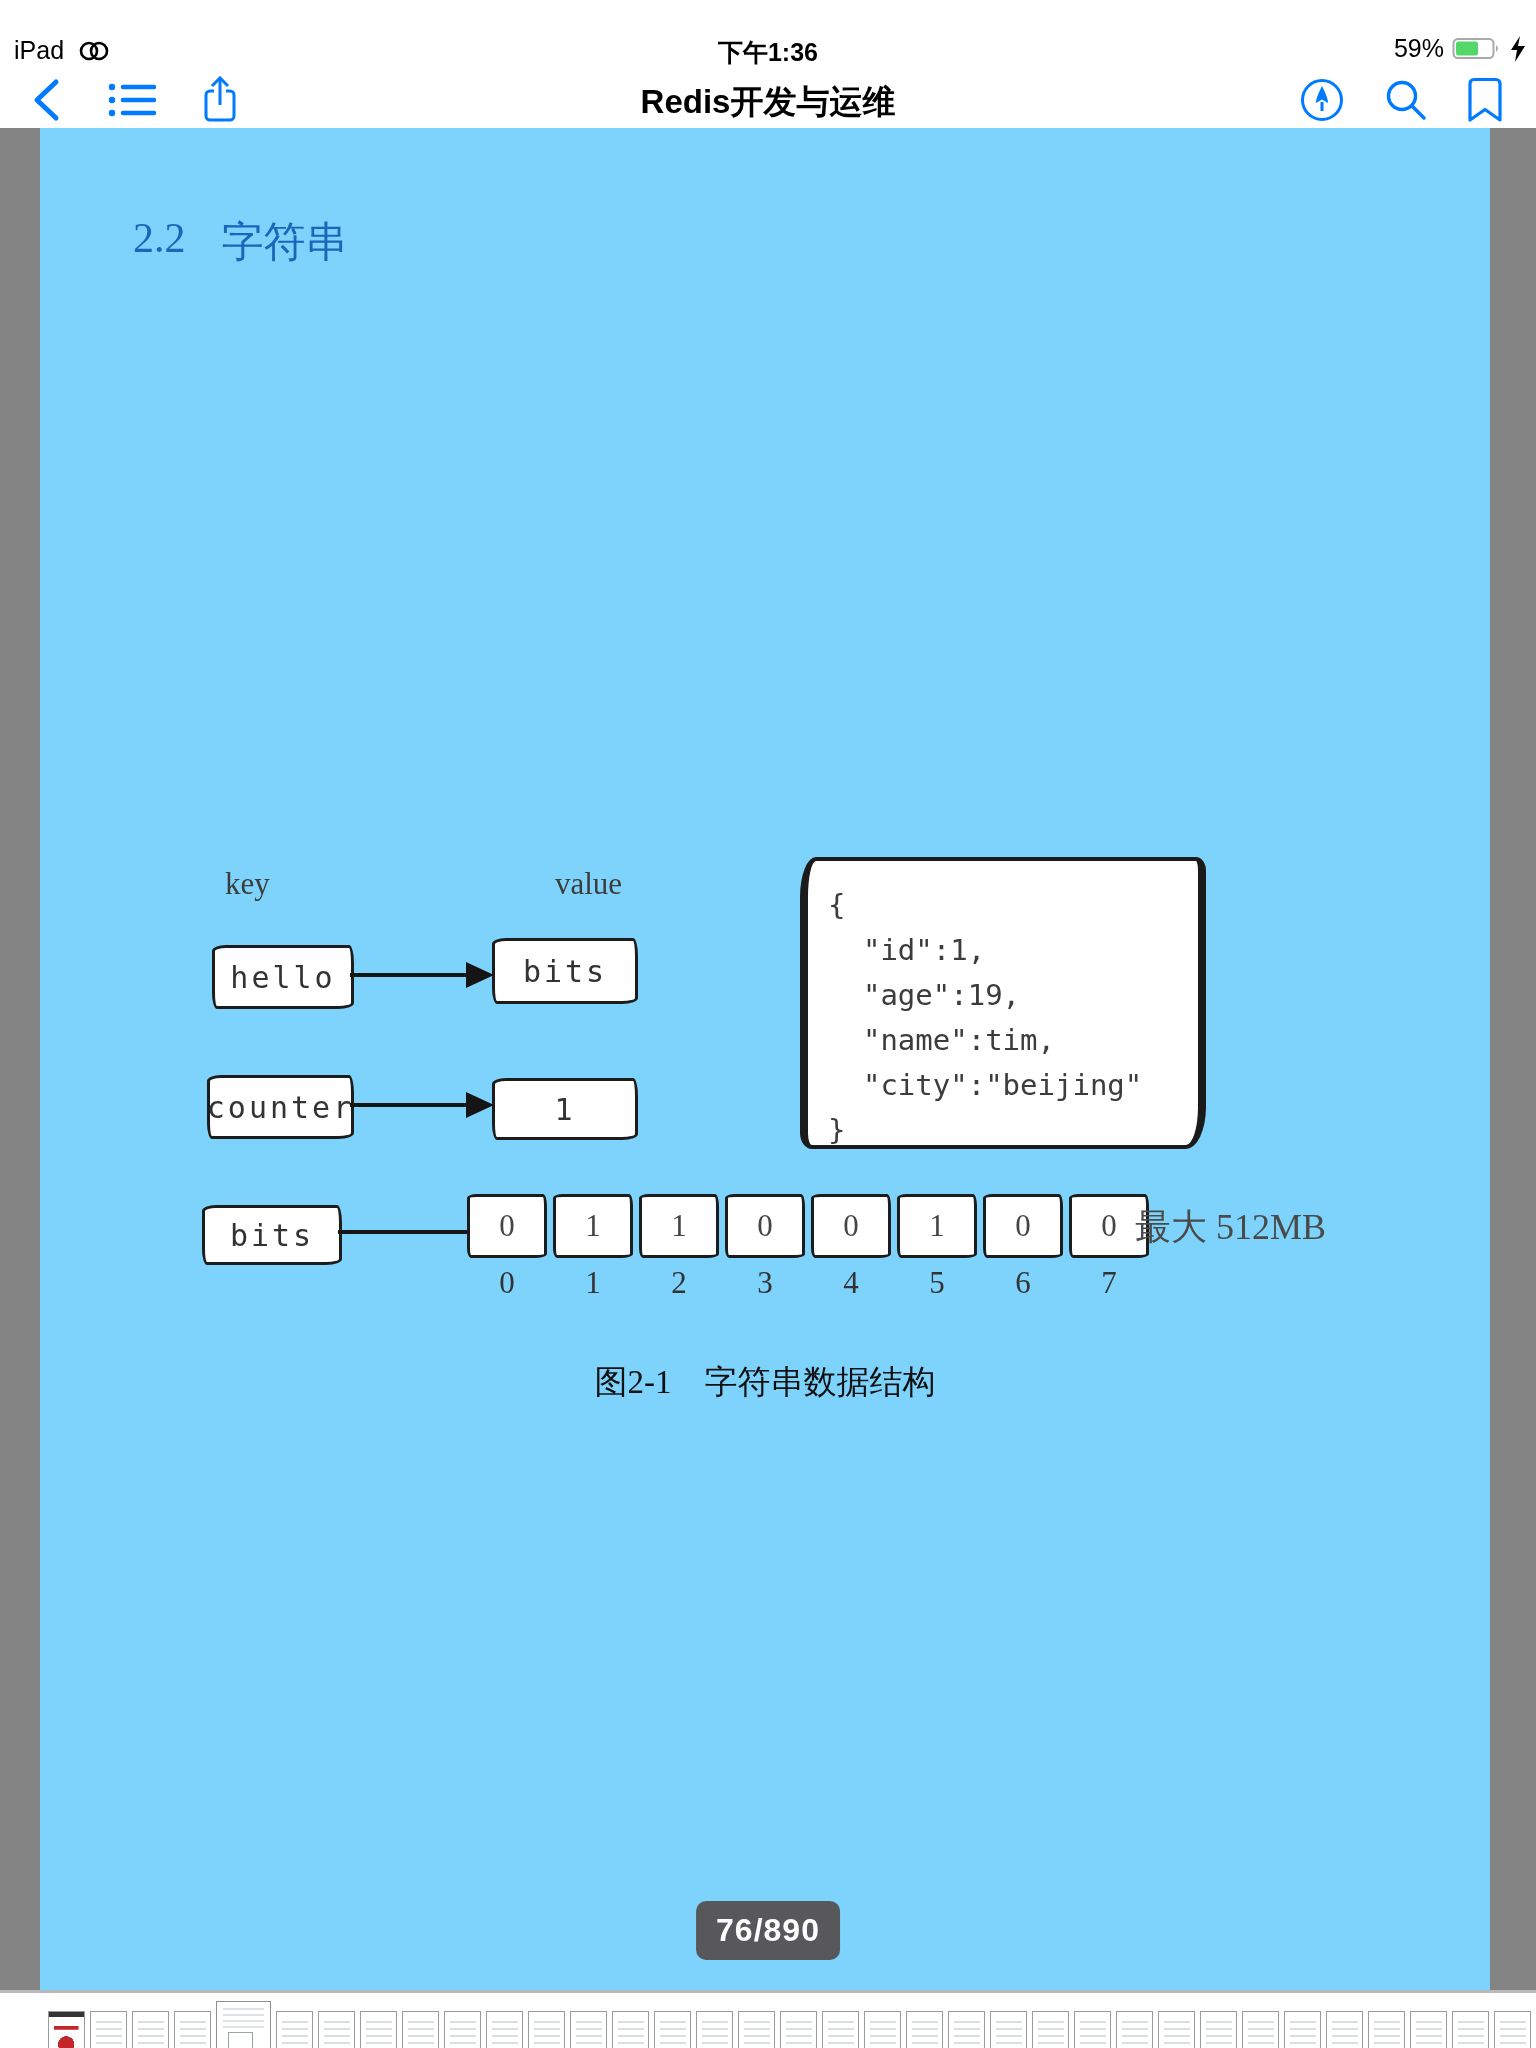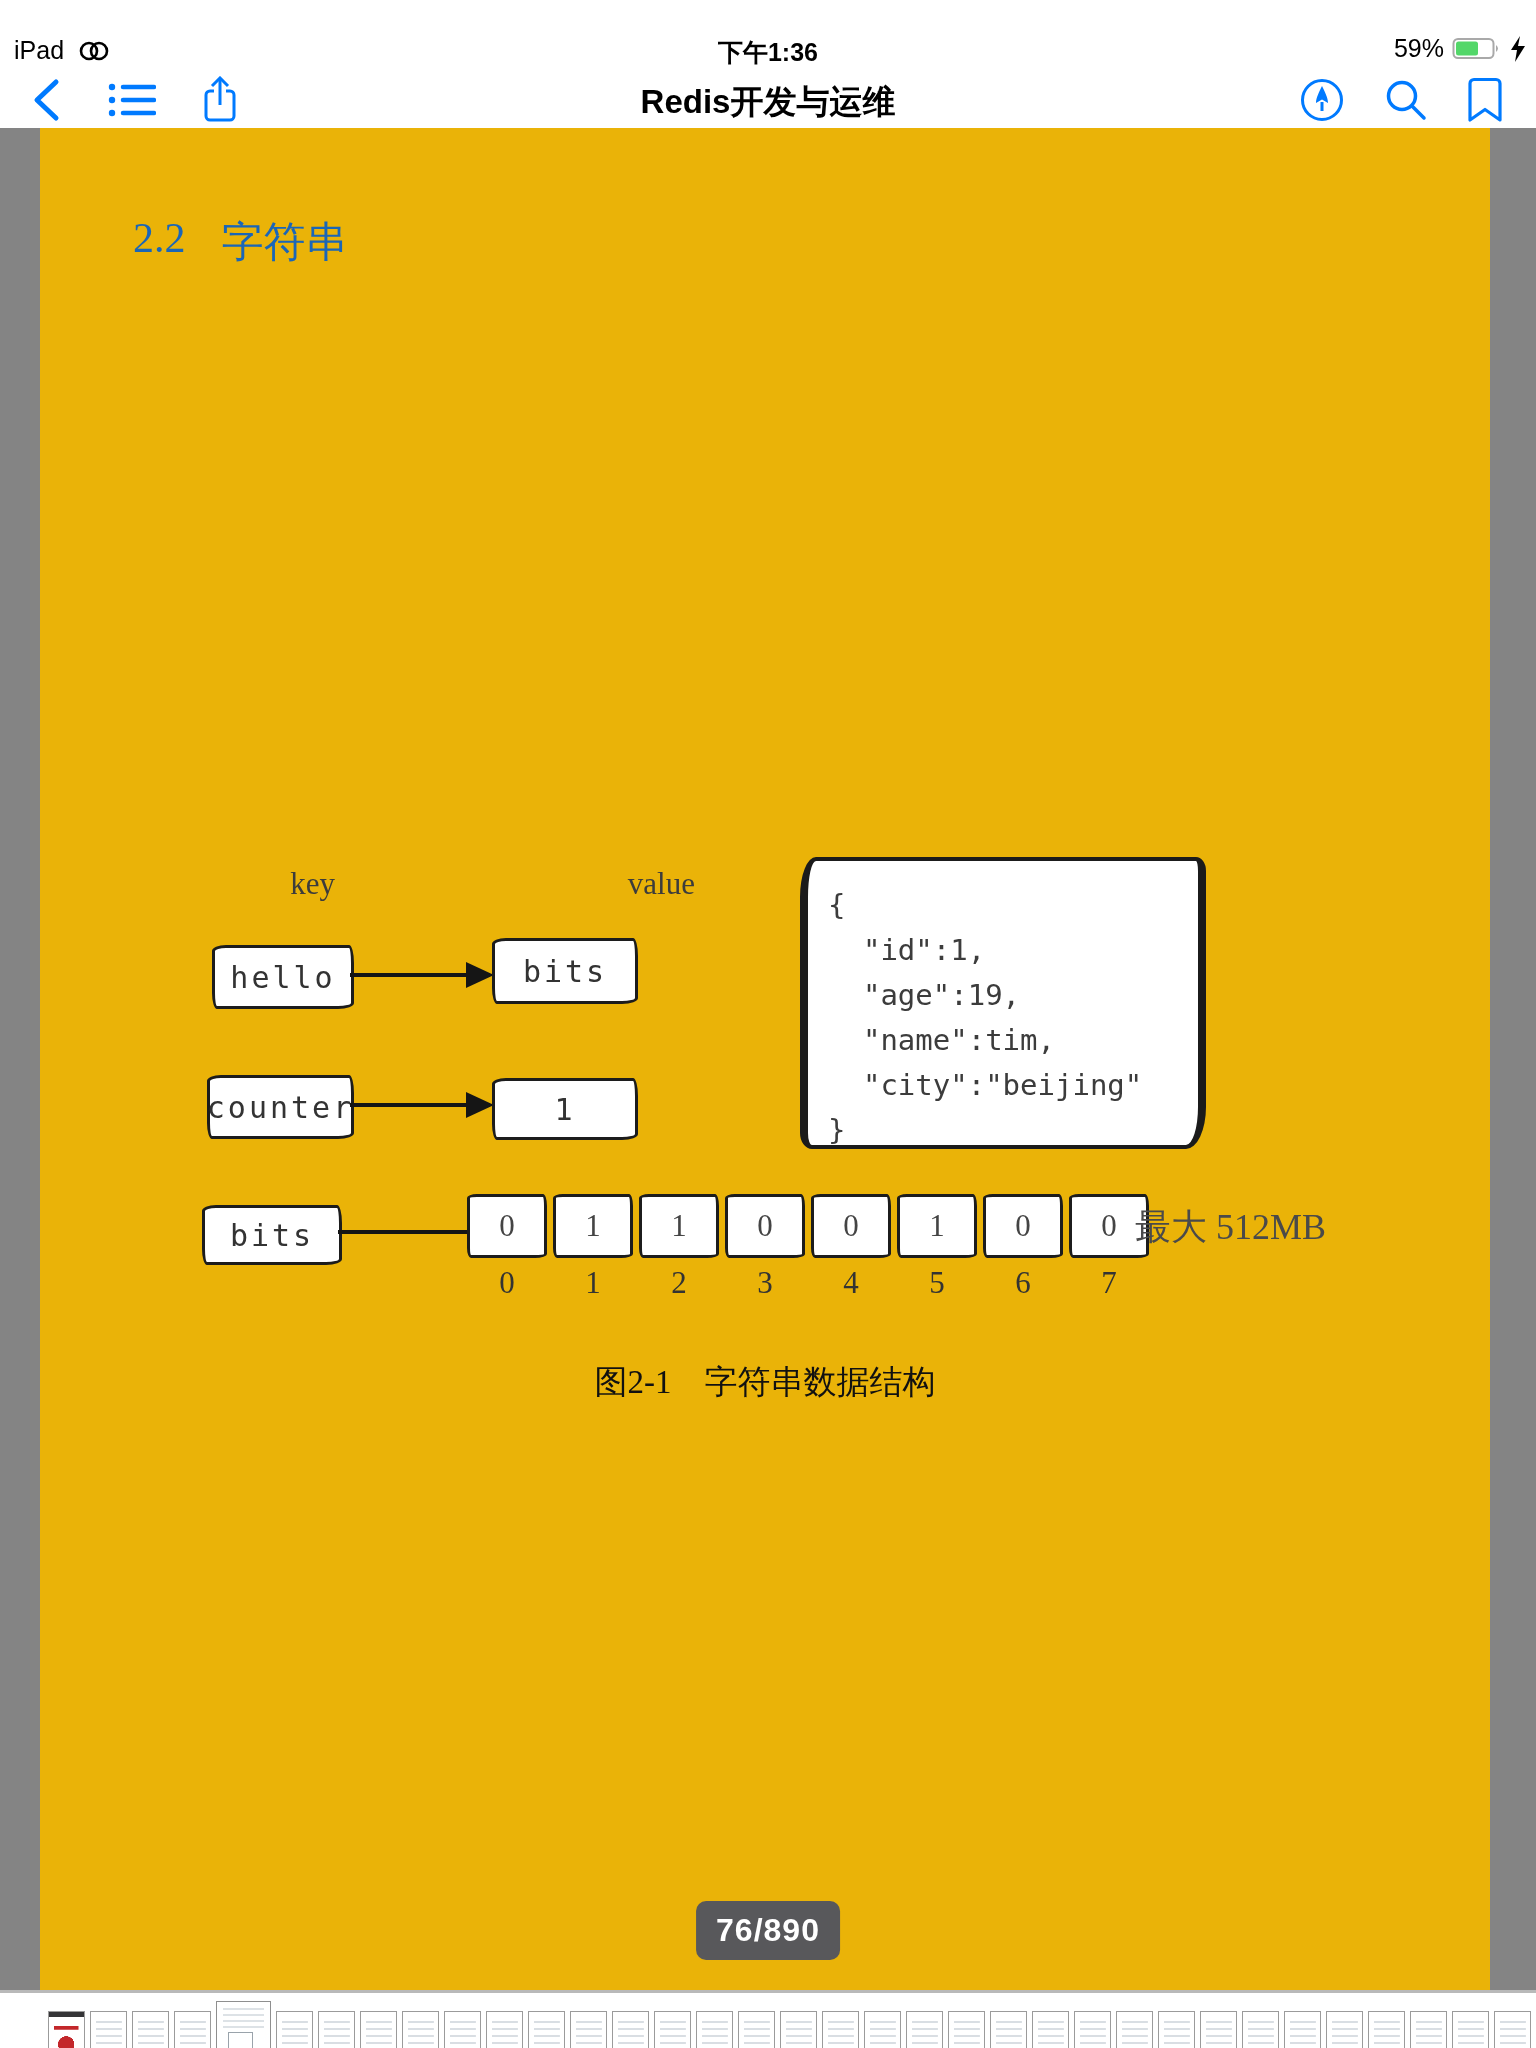--- a/index.html
+++ b/index.html
@@ -16,30 +16,30 @@
   
   .navbar{position:relative;height:56px;background:#fff;}
   .nav-left{position:absolute;left:30px;top:0;height:56px;display:flex;align-items:center;gap:46px;}
   .nav-right{position:absolute;right:34px;top:0;height:56px;display:flex;align-items:center;gap:40px;}
   .nav-title{position:absolute;left:0;right:0;top:8px;text-align:center;
              font-size:33px;font-weight:700;color:#000;}
   .nav-icon{display:block;cursor:pointer;}
 
   
   .content{position:relative;height:1862px;background:#848484;}
-  .page{position:absolute;left:40px;top:0;width:1450px;height:100%;background:#eab308;}
+  .page{position:absolute;left:40px;top:0;width:1450px;height:100%;background:#7dd3fc;}
 
   .section-heading{display:flex;gap:36px;margin:86px 0 0 93px;
                    font-family:"Liberation Serif",serif;font-size:42px;color:#1a66b8;}
   .para{margin:50px 142px 0 93px;font-family:"Liberation Serif",serif;font-size:37px;
         line-height:55px;color:#111;text-align:justify;text-indent:2em;}
 
   
   .dg{position:absolute;}
-  .col-label{font-family:"Liberation Serif",serif;font-size:31px;color:#3c3c3c;text-align:right;}
+  .col-label{font-family:"Liberation Serif",serif;font-size:31px;color:#3c3c3c;text-align:left;}
   .sketchbox{border:3px solid #1c1c1c;background:#fff;display:flex;align-items:center;justify-content:center;
              border-radius:14px 5px 16px 5px / 6px 18px 6px 16px;
              font-family:"DejaVu Sans Mono","Liberation Mono",monospace;font-size:30px;color:#333;letter-spacing:3px;}
   .arrow{height:4px;background:#151515;}
   .arrow::after{content:'';position:absolute;right:-4px;top:-11px;width:0;height:0;
                 border-left:28px solid #151515;border-top:13px solid transparent;border-bottom:13px solid transparent;}
   .jsonbox{border:4px solid #1b1b1b;border-left-width:8px;border-right-width:8px;background:#fff;
            border-radius:16px 10px 20px 12px / 40px 14px 42px 16px;
            padding:22px 0 0 20px;}
   .jsonbox .jl{font-family:"DejaVu Sans Mono","Liberation Mono",monospace;font-size:29px;

